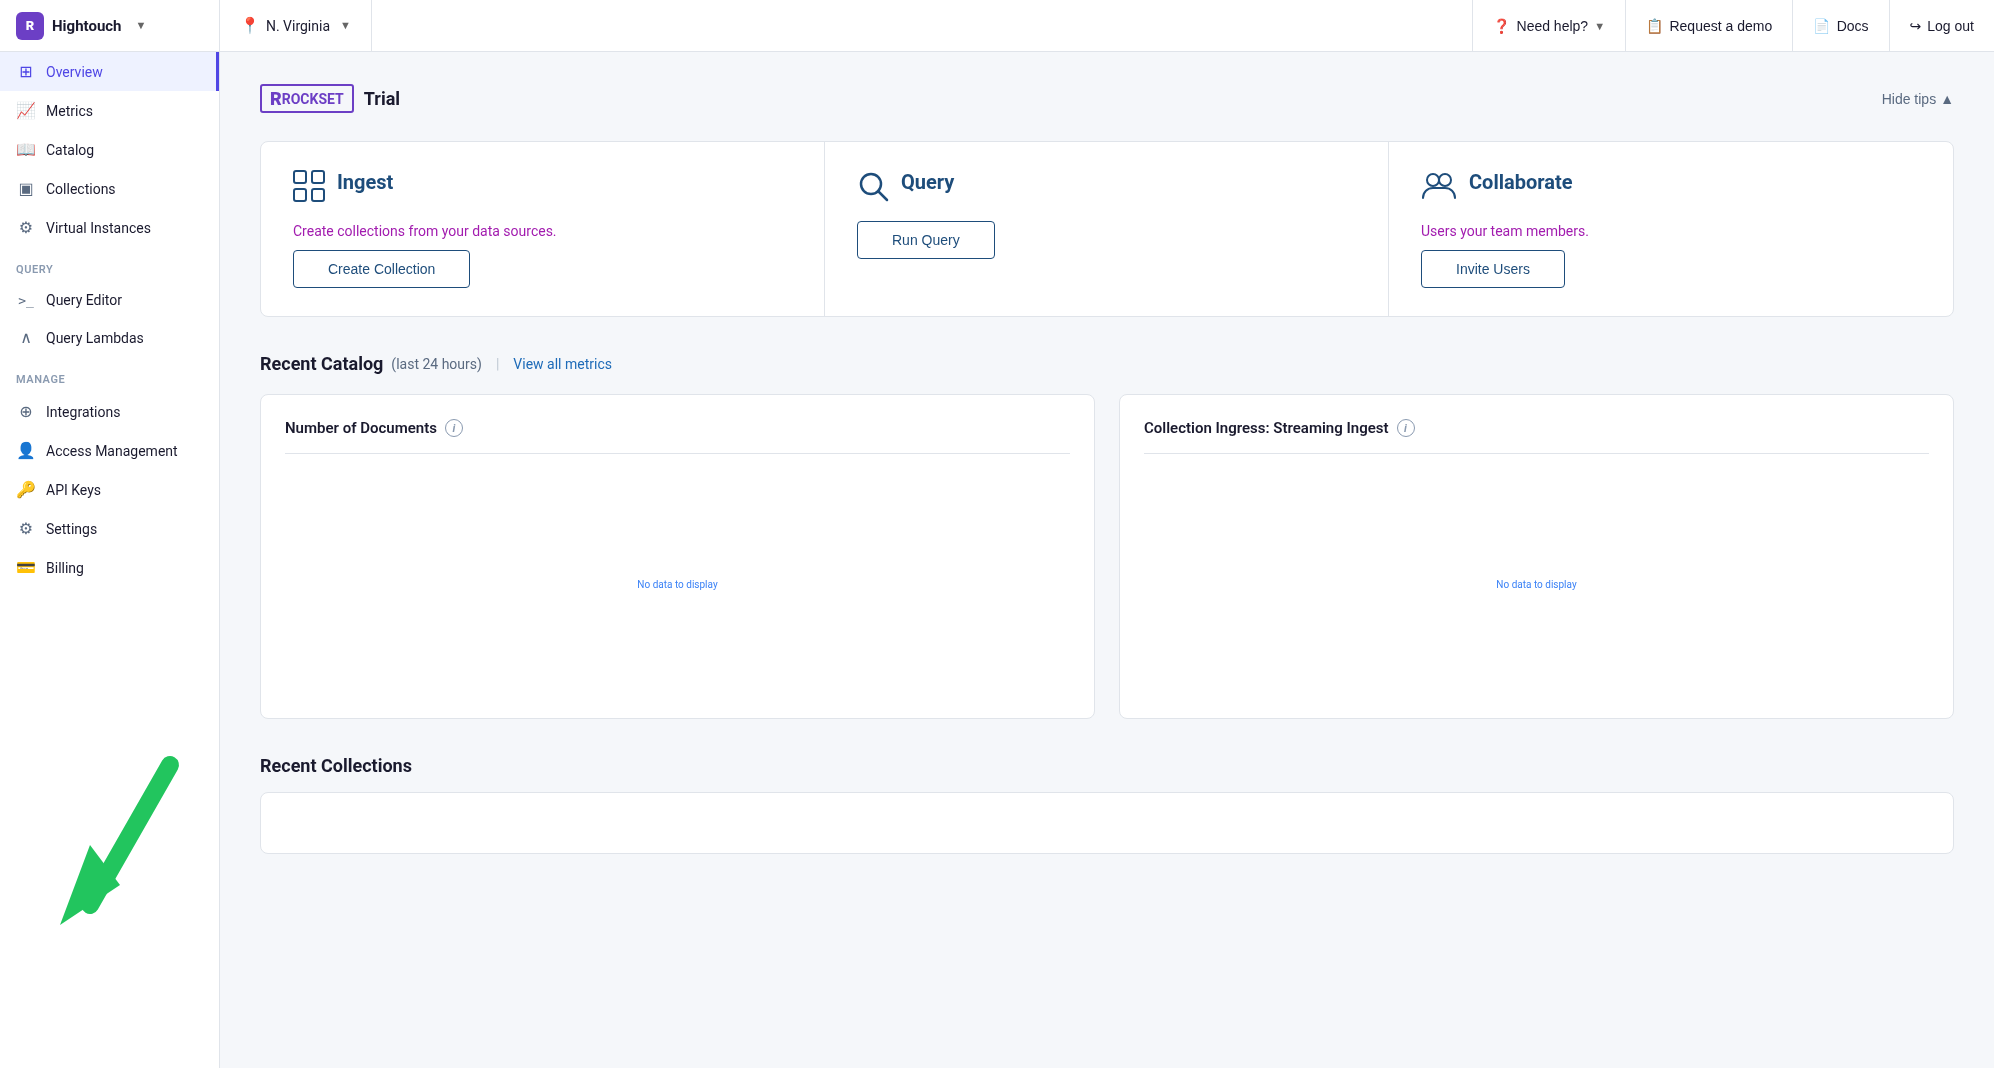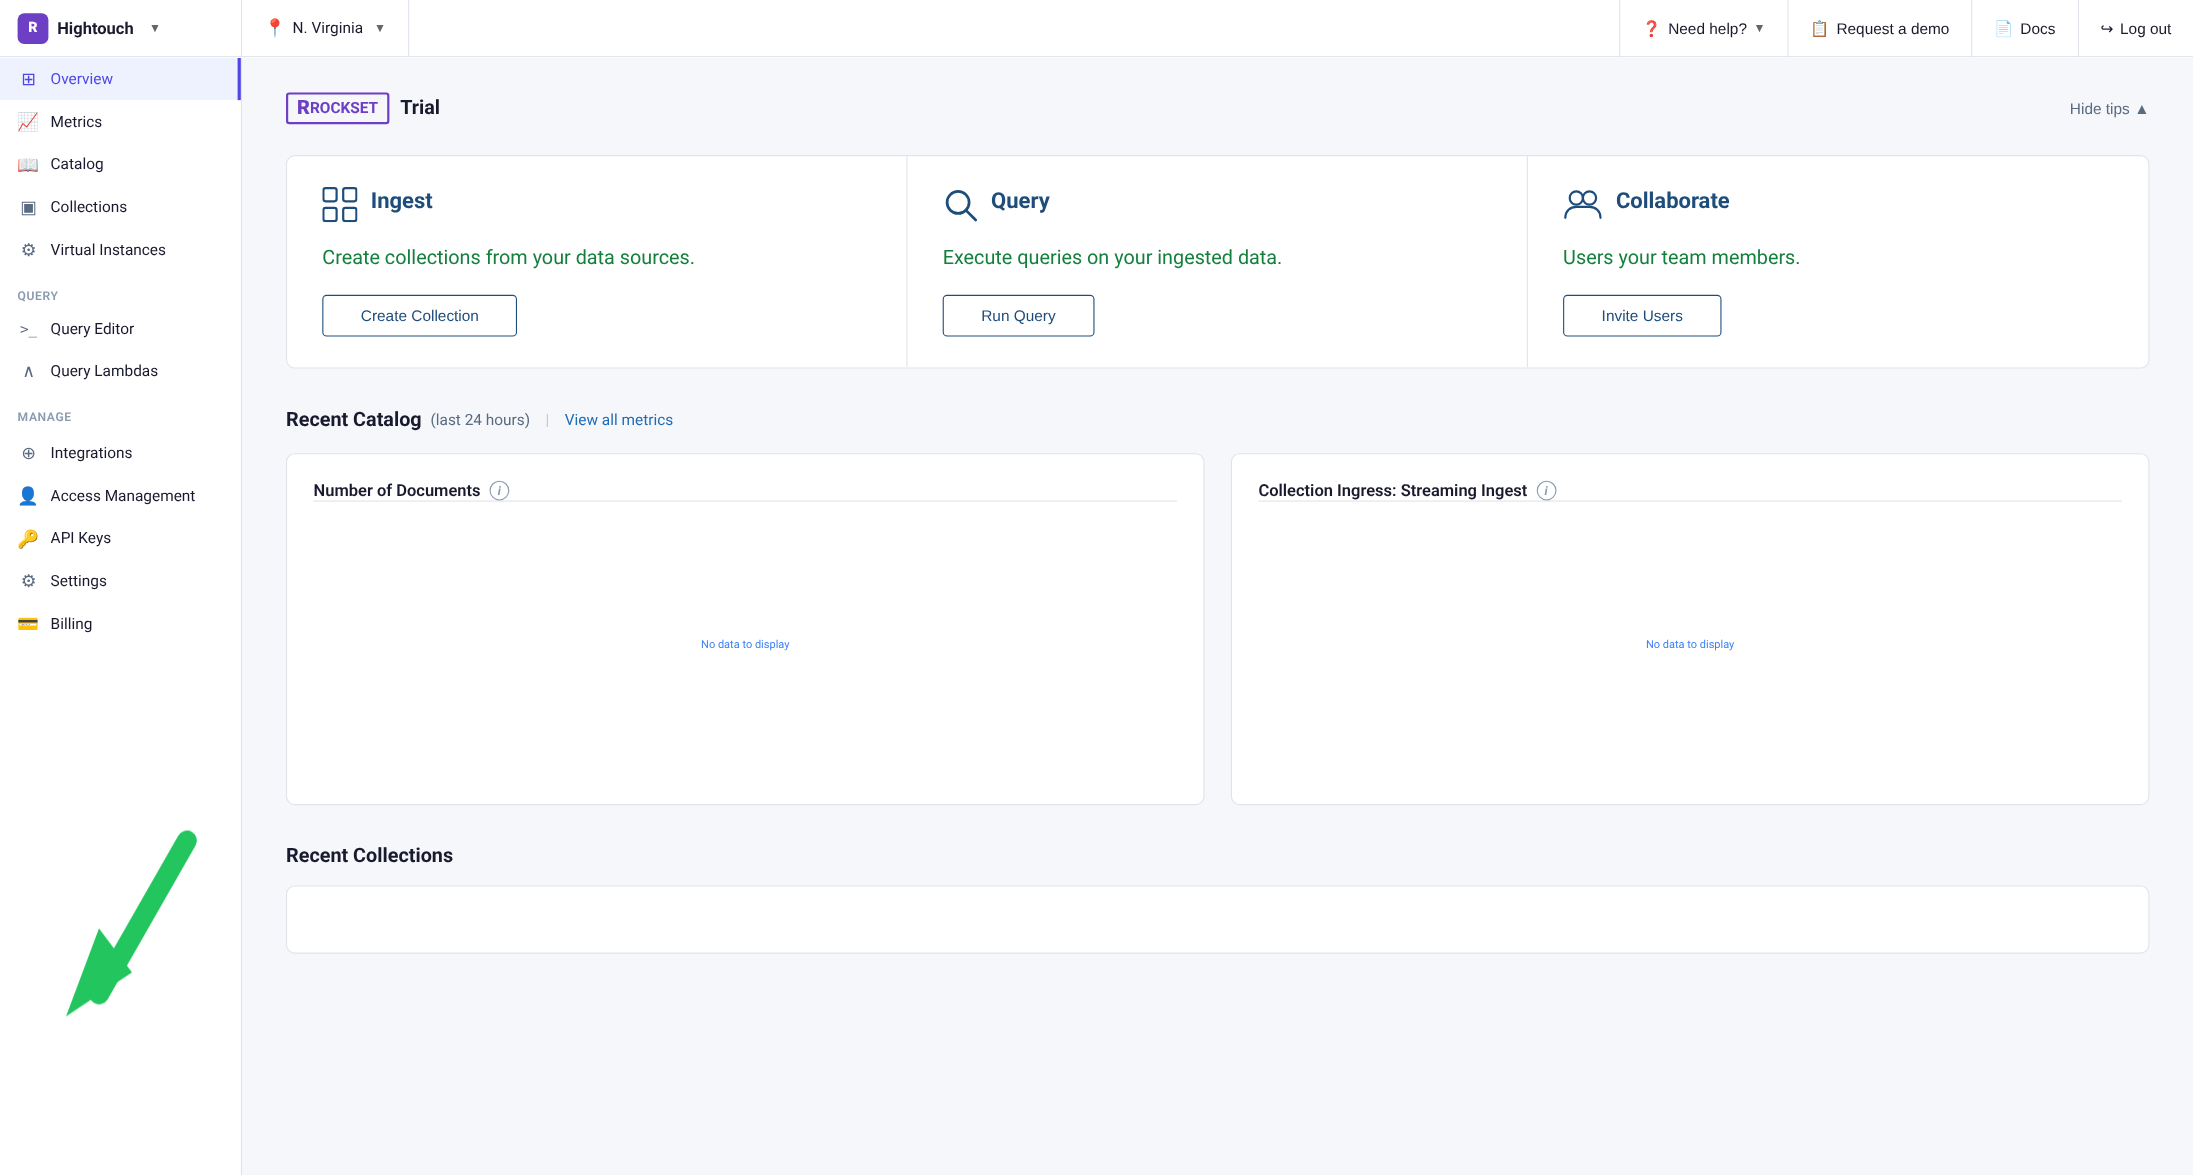--- a/index.html
+++ b/index.html
@@ -92,21 +92,21 @@
     }
     .tip-card {
       padding: 28px 32px; border-right: 1px solid #e0e4ea;
     }
     .tip-card:last-child { border-right: none; }
     .tip-card-header {
       display: flex; gap: 12px; margin-bottom: 12px;
     }
     .tip-icon { font-size: 28px; color: #1e4d7b; }
     .tip-title { font-size: 20px; font-weight: 700; color: #1e4d7b; }
-    .tip-desc { color: #15803d; font-size: 18px; margin-bottom: 20px; line-height: 1.5; }
+    .tip-desc { color: #a21caf; font-size: 14px; margin-bottom: 8px; line-height: 1.5; }
     .tip-btn {
       display: inline-block; padding: 10px 34px;
       border: 1.5px solid #1e4d7b; border-radius: 4px;
       color: #1e4d7b; background: white; cursor: pointer;
       font-size: 14px; font-weight: 500;
     }
 
     
     .section-header {
       display: flex; align-items: center; gap: 8px; margin-bottom: 20px;
@@ -119,21 +119,21 @@
     .metrics-grid {
       display: grid; grid-template-columns: 1fr 1fr; gap: 24px; margin-bottom: 36px;
     }
     .metric-card {
       background: white; border: 1px solid #e0e4ea; border-radius: 8px;
       padding: 24px; min-height: 320px;
     }
     .metric-card-header {
       display: flex; align-items: center; gap: 8px;
       font-size: 15px; font-weight: 600; color: #1a1a2e; margin-bottom: 20px;
-      padding-bottom: 0; border-bottom: 1px solid #e0e4ea;
+      padding-bottom: 16px; border-bottom: 1px solid #e0e4ea;
     }
     .info-icon {
       width: 18px; height: 18px; border: 1.5px solid #8a9ab0; border-radius: 50%;
       display: inline-flex; align-items: center; justify-content: center;
       font-size: 11px; color: #8a9ab0; font-style: italic; font-weight: 700;
     }
     .no-data {
       display: flex; align-items: center; justify-content: center;
       height: 220px; color: #3b82f6; font-size: 10px;
     }
@@ -283,21 +283,20 @@
     <div class="tip-card">
       <div class="tip-card-header">
         <span class="tip-icon">
           <svg width="32" height="32" viewBox="0 0 32 32" fill="none" xmlns="http://www.w3.org/2000/svg">
             <circle cx="14" cy="14" r="10" stroke="#1e4d7b" stroke-width="2.5" fill="none"></circle>
             <line x1="21" y1="21" x2="30" y2="30" stroke="#1e4d7b" stroke-width="2.5" stroke-linecap="round"></line>
           </svg>
         </span>
         <span class="tip-title">Query</span>
       </div>
-      <p class="tip-desc">Execute queries on your ingested data.</p>
       <button class="tip-btn">Run Query</button>
     </div>
 
     <div class="tip-card">
       <div class="tip-card-header">
         <span class="tip-icon">
           <svg width="36" height="32" viewBox="0 0 36 32" fill="none" xmlns="http://www.w3.org/2000/svg">
             <circle cx="12" cy="10" r="6" fill="none" stroke="#1e4d7b" stroke-width="2"></circle>
             <circle cx="24" cy="10" r="6" fill="none" stroke="#1e4d7b" stroke-width="2"></circle>
             <path d="M2 28c0-6 4.5-10 10-10h12c5.5 0 10 4 10 10" stroke="#1e4d7b" stroke-width="2" fill="none" stroke-linecap="round"></path>

